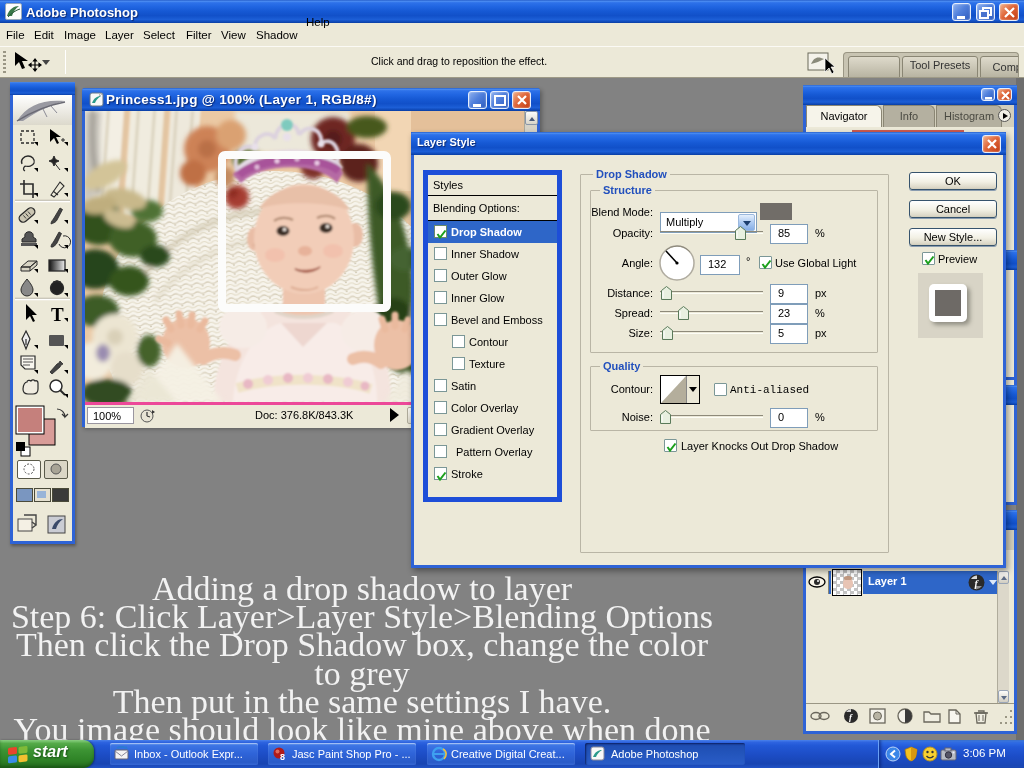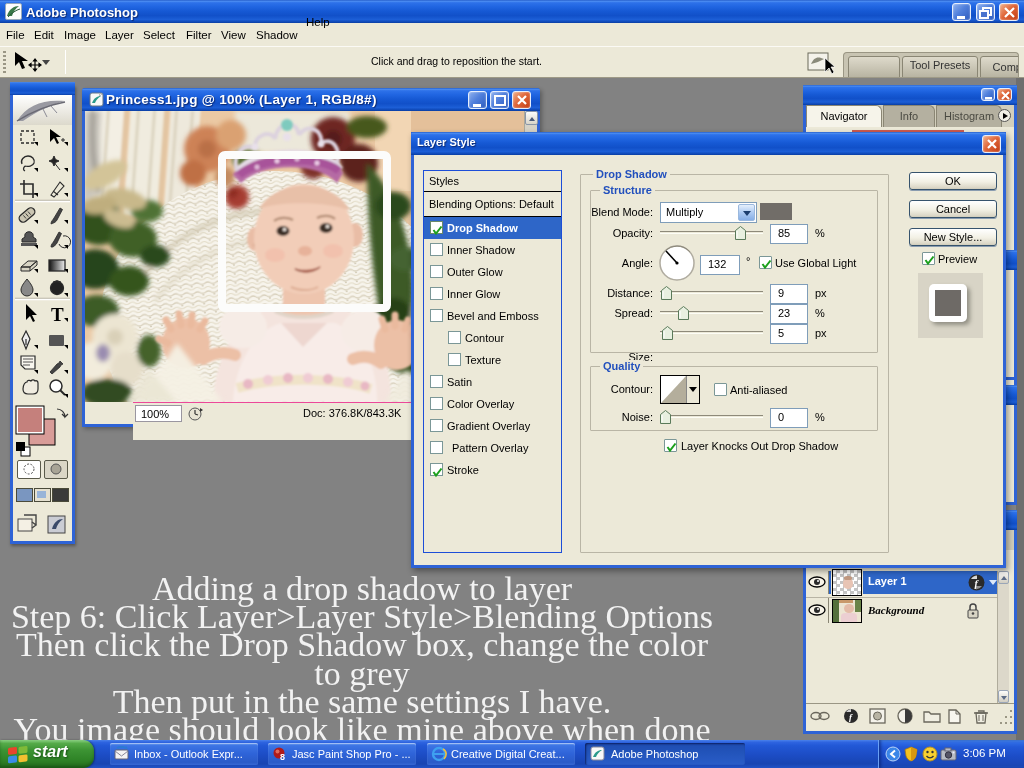--- a/index.html
+++ b/index.html
@@ -76,21 +76,21 @@
  <g stroke="#000" stroke-width="1.2">
       <path d="M19,15 L27,15 M23,11 L23,19"></path>
       <path d="M23,9 L21.5,11 L24.5,11 Z" fill="#000"></path>
       <path d="M23,21 L21.5,19 L24.5,19 Z" fill="#000"></path>
       <path d="M17,15 L19,13.5 L19,16.5 Z" fill="#000"></path>
       <path d="M29,15 L27,13.5 L27,16.5 Z" fill="#000"></path>
     </g>
 </svg>
 <div class="abs" style="left:42px;top:60px;width:0;height:0;border-left:4px solid transparent;border-right:4px solid transparent;border-top:5px solid #444;"></div>
 <div class="abs" style="left:65px;top:50px;width:1px;height:24px;background:#aca899;border-right:1px solid #fff;"></div>
-<div class="abs" style="left:371px;top:55px;font-size:10.5px;color:#000;">Click and drag to reposition the start.</div>
+<div class="abs" style="left:371px;top:55px;font-size:10.5px;color:#000;">Click and drag to reposition the effect.</div>
 <svg class="abs" style="left:806px;top:50px;" width="30" height="26">
   <rect x="2" y="3" width="20" height="17" fill="#f4f2ea" stroke="#6a6a5a"></rect>
   <path d="M5,14 C8,7 12,6 18,9 C14,11 10,13 5,14 Z" fill="#8a8a7a"></path>
   <path d="M19,8 L19,22 L23,18 L26,24 L28,22 L25,17 L29,17 Z" fill="#000" stroke="#fff" stroke-width="0.7"></path>
 </svg>
 
 <div class="abs" style="left:843px;top:52px;width:176px;height:25px;background:#c8c4b2;border:1px solid #9a9684;border-bottom:none;border-radius:4px 4px 0 0;overflow:hidden;">
   <div class="abs" style="left:4px;top:3px;width:52px;height:22px;background:linear-gradient(180deg,#dedacb,#b8b4a2);border:1px solid #8a8674;border-radius:3px 3px 0 0;font-size:11px;color:#333;text-align:center;padding-top:20px;">Brushes</div>
   <div class="abs" style="left:58px;top:3px;width:76px;height:22px;background:linear-gradient(180deg,#dedacb,#b8b4a2);border:1px solid #8a8674;border-radius:3px 3px 0 0;font-size:11px;color:#333;text-align:center;padding-top:2px;">Tool Presets</div>
   <div class="abs" style="left:136px;top:3px;width:60px;height:22px;background:linear-gradient(180deg,#dedacb,#b8b4a2);border:1px solid #8a8674;border-radius:3px 3px 0 0;font-size:11px;color:#333;text-align:center;padding-top:4px;">Comps</div>
@@ -377,21 +377,21 @@
   <rect x="137" y="44" width="165" height="153" fill="none" stroke="#fcfcfb" stroke-width="8" rx="3"></rect>
  </svg>
  </div>
 
  <div class="abs" style="left:439px;top:20px;width:13px;height:291px;background:#d6d2c6;border-left:1px solid #aca899;">
    <div style="width:13px;height:14px;background:linear-gradient(180deg,#fdfdfb,#d8d4c8);border:1px solid #8a96a8;border-radius:2px;position:relative;">
         <div style="position:absolute;left:3px;top:5px;width:0;height:0;border-left:3px solid transparent;border-right:3px solid transparent;border-bottom:4px solid #4a5a78;"></div>
       </div>
  </div>
 
- <div class="abs beige" style="left:0;top:311px;width:452px;height:38px;border-top:1px solid #ec4899;margin-left:48px;">
+ <div class="abs beige" style="left:0;top:311px;width:452px;height:26px;border-top:3px solid #ec4899;">
    <div class="abs" style="left:2px;top:2px;width:47px;height:17px;background:#fff;border:1px solid #9a96a0;font-size:11px;padding:2px 0 0 5px;">100%</div>
    <svg class="abs" style="left:54px;top:2px;" width="18" height="18">
         <circle cx="8" cy="9" r="6" fill="#e8e4d4" stroke="#555"></circle>
         <path d="M8,9 L8,5 M8,9 L11,10" stroke="#333" stroke-width="1.2"></path>
         <path d="M13,3 l3,2 l-3,2" fill="#333"></path>
       </svg>
    <div class="abs" style="left:170px;top:4px;font-size:11px;">Doc: 376.8K/843.3K</div>
    <div class="abs" style="left:305px;top:3px;width:0;height:0;border-top:7px solid transparent;border-bottom:7px solid transparent;border-left:9px solid #000;"></div>
    <div class="abs" style="left:322px;top:2px;width:16px;height:17px;background:linear-gradient(180deg,#fbfaf4,#dcd8c8);border:1px solid #b0ac9c;border-radius:2px;">
         <div style="position:absolute;left:4px;top:4px;width:0;height:0;border-top:4px solid transparent;border-bottom:4px solid transparent;border-right:5px solid #b8b4a4;"></div>
@@ -456,42 +456,20 @@
    <div class="abs" style="left:62px;top:4px;color:#fff;font-weight:bold;font-size:11px;">Layer 1</div>
    <svg class="abs" style="left:162px;top:3px;" width="17" height="17">
         <circle cx="8.5" cy="8.5" r="8" fill="#2a2a2a"></circle>
         <path d="M3,5 A8,8 0 0,1 9,1.5 L9,5 Z" fill="#d8d8d8"></path>
         <path d="M14,12 A8,8 0 0,1 8,15.5 L8,12 Z" fill="#909090"></path>
         <text x="6.5" y="12.5" font-size="10" fill="#fff" font-style="italic" font-weight="bold" font-family="Liberation Serif">f</text>
       </svg>
    <div class="abs" style="left:183px;top:9px;width:0;height:0;border-left:4px solid transparent;border-right:4px solid transparent;border-top:5px solid #dce8f8;"></div>
  </div>
 
- <div class="abs" style="left:0;top:84px;width:191px;height:26px;background:#ece9d8;border-top:1px solid #b8b4a4;">
-   <div class="abs" style="left:0;top:0;width:23px;height:26px;border-right:1px solid #8a8674;">
-     <svg width="22" height="24">
-          <ellipse cx="11" cy="12" rx="8" ry="5" fill="#f8f4e8" stroke="#000" stroke-width="1.3"></ellipse>
-          <circle cx="11" cy="12" r="3" fill="#2a2a2a"></circle>
-          <circle cx="12" cy="11" r="1" fill="#fff"></circle>
-        </svg>
-   </div>
-   <div class="abs" style="left:26px;top:1px;width:30px;height:24px;background:#ede5d2;border:1px solid #000;overflow:hidden;">
-     <div style="position:absolute;left:-2px;top:-2px;width:8px;height:28px;background:#55703c;"></div>
-     <div style="position:absolute;left:22px;top:-2px;width:10px;height:14px;background:#6a8448;"></div>
-     <div style="position:absolute;left:11px;top:4px;width:10px;height:9px;background:#e4bca8;border-radius:50%;"></div>
-     <div style="position:absolute;left:8px;top:13px;width:16px;height:11px;background:#eccfd2;border-radius:30%;"></div>
-     <div style="position:absolute;left:6px;top:-2px;width:14px;height:5px;background:#c9996a;"></div>
-   </div>
-   <div class="abs" style="left:62px;top:6px;color:#000;font-size:11px;font-style:italic;font-family:'Liberation Serif',serif;font-weight:bold;">Background</div>
-   <svg class="abs" style="left:160px;top:5px;" width="14" height="16">
-        <rect x="2" y="7" width="10" height="8" rx="1" fill="#d8d4c4" stroke="#444"></rect>
-        <path d="M4,7 L4,4 A3,3 0 0,1 10,4 L10,7" fill="none" stroke="#444" stroke-width="1.5"></path>
-        <circle cx="7" cy="10.5" r="1.3" fill="#444"></circle>
-      </svg>
- </div>
 
  <div class="abs" style="left:0;top:110px;width:191px;height:80px;background:#ece9d8;"></div>
 
  <div class="abs" style="left:191px;top:58px;width:12px;height:132px;background:#dcd8ca;border-left:1px solid #b0ac9c;">
    <div style="position:absolute;left:0;top:0;width:11px;height:13px;background:linear-gradient(180deg,#fdfdfb,#d0ccc0);border:1px solid #9aa6b8;border-radius:2px;">
         <div style="position:absolute;left:2px;top:4px;width:0;height:0;border-left:3px solid transparent;border-right:3px solid transparent;border-bottom:4px solid #5a6a85;"></div>
       </div>
    <div style="position:absolute;left:0;bottom:0;width:11px;height:13px;background:linear-gradient(180deg,#fdfdfb,#d0ccc0);border:1px solid #9aa6b8;border-radius:2px;">
         <div style="position:absolute;left:2px;top:5px;width:0;height:0;border-left:3px solid transparent;border-right:3px solid transparent;border-top:4px solid #5a6a85;"></div>
       </div>
@@ -534,21 +512,21 @@
 <div class="abs" id="dlg" style="left:411px;top:132px;width:595px;height:436px;background:#ece9d8;border:3px solid #2e63d6;border-top:none;border-radius:0 0 1px 1px;box-shadow:2px 3px 6px rgba(0,0,0,.4);">
  <div class="tb abs" style="left:-3px;top:0px;width:595px;height:23px;border-radius:3px 3px 0 0;">
    <span class="wtxt abs" style="left:6px;top:4px;">Layer Style</span>
    <div class="xpb xpclose" style="left:571px;top:3px;">
         <svg width="19" height="18">
           <path d="M5,4 L13,12 M13,4 L5,12" stroke="#fff" stroke-width="2.2"></path>
         </svg>
       </div>
  </div>
 
- <div class="abs" style="left:9px;top:38px;width:139px;height:383px;border:1px solid #1d4ed8;background:#ece9d8;overflow:hidden;">
+ <div class="abs" style="left:9px;top:38px;width:139px;height:332px;border:5px solid #1d4ed8;background:#ece9d8;overflow:hidden;">
    <div style="height:21px;line-height:21px;border-bottom:1px solid #000;font-size:11px;padding-left:5px;">Styles</div>
    <div style="height:25px;line-height:25px;border-bottom:1px solid #000;font-size:11px;padding-left:5px;">Blending Options: Default</div>
    <div class="ditem" style="background:#2e66c8;">
         <span class="dcb" style="border-color:#6a8a6a;"><svg width="13" height="13">
             <path d="M2.5,6 L5,9.5 L10.5,2.5" stroke="#1ca01c" stroke-width="2" fill="none"></path>
           </svg></span>
         <span style="position:absolute;left:23px;color:#fff;font-weight:bold;">Drop Shadow</span>
       </div>
    <div class="ditem">
         <span class="dcb"></span>
@@ -597,21 +575,21 @@
         <span style="position:absolute;left:23px;">Stroke</span>
       </div>
  </div>
 
  <div class="fs" style="left:166px;top:42px;width:309px;height:379px;"></div>
  <div class="fslabel" style="left:179px;top:36px;">Drop Shadow</div>
  <div class="fs" style="left:176px;top:58px;width:288px;height:163px;"></div>
  <div class="fslabel" style="left:186px;top:52px;">Structure</div>
 
  <div class="lbl" style="left:150px;top:74px;width:89px;">Blend Mode:</div>
- <div class="abs" style="left:246px;top:70px;width:97px;height:21px;background:#fff;border:1px solid #7f9db9;">
+ <div class="abs" style="left:246px;top:80px;width:97px;height:21px;background:#fff;border:1px solid #7f9db9;">
    <span style="position:absolute;left:5px;top:3px;font-size:11px;">Multiply</span>
    <div style="position:absolute;right:1px;top:1px;width:17px;height:17px;border-radius:2px;background:linear-gradient(180deg,#e6f0fc,#aecbf2 50%,#86aee6);border:1px solid #9ab8dd;">
         <div style="position:absolute;left:4px;top:6px;width:0;height:0;border-left:4px solid transparent;border-right:4px solid transparent;border-top:5px solid #1c3e6e;"></div>
       </div>
  </div>
  <div class="abs" style="left:346px;top:71px;width:32px;height:17px;background:#716d68;"></div>
 
  <div class="lbl" style="left:150px;top:95px;width:89px;">Opacity:</div>
  <div class="track" style="left:246px;top:99px;width:103px;"></div>
  <div class="thumb" style="left:321px;top:94px;"><svg width="11" height="14">
@@ -646,42 +624,42 @@
 
  <div class="lbl" style="left:150px;top:175px;width:89px;">Spread:</div>
  <div class="track" style="left:246px;top:179px;width:103px;"></div>
  <div class="thumb" style="left:264px;top:174px;"><svg width="11" height="14">
         <path d="M5.5,0.5 L10.5,4.5 L10.5,13.5 L0.5,13.5 L0.5,4.5 Z" fill="#e8f0e0" stroke="#5a7a5a"></path>
         <path d="M2,5 L2,12" stroke="#fff"></path>
       </svg></div>
  <div class="tbx" style="left:356px;top:172px;width:38px;">23</div>
  <div class="abs" style="left:401px;top:175px;font-size:11px;">%</div>
 
- <div class="lbl" style="left:150px;top:195px;width:89px;margin-top:24px;">Size:</div>
+ <div class="lbl" style="left:150px;top:195px;width:89px;">Size:</div>
  <div class="track" style="left:246px;top:199px;width:103px;"></div>
  <div class="thumb" style="left:248px;top:194px;"><svg width="11" height="14">
         <path d="M5.5,0.5 L10.5,4.5 L10.5,13.5 L0.5,13.5 L0.5,4.5 Z" fill="#e8f0e0" stroke="#5a7a5a"></path>
         <path d="M2,5 L2,12" stroke="#fff"></path>
       </svg></div>
  <div class="tbx" style="left:356px;top:192px;width:38px;">5</div>
  <div class="abs" style="left:401px;top:195px;font-size:11px;">px</div>
 
  <div class="fs" style="left:176px;top:234px;width:288px;height:65px;"></div>
  <div class="fslabel" style="left:186px;top:228px;">Quality</div>
  <div class="lbl" style="left:150px;top:251px;width:89px;">Contour:</div>
  <div class="abs" style="left:246px;top:243px;width:40px;height:29px;border:1px solid #000;background:#fff;">
    <svg width="25" height="27">
         <path d="M0,27 L25,27 L25,0 Z" fill="#b4ae9c"></path>
       </svg>
    <div style="position:absolute;right:0;top:0;width:13px;height:27px;background:#ece9d8;border-left:1px solid #888;">
         <div style="position:absolute;left:2px;top:11px;width:0;height:0;border-left:4px solid transparent;border-right:4px solid transparent;border-top:5px solid #000;"></div>
       </div>
  </div>
  <span class="cb" style="left:300px;top:251px;"></span>
- <div class="abs" style="left:316px;top:252px;font-size:11px;">Anti-aliased</div>
+ <div class="abs" style="left:316px;top:252px;font-size:11px;font-family:Liberation Mono, monospace;">Anti-aliased</div>
  <div class="lbl" style="left:150px;top:279px;width:89px;">Noise:</div>
  <div class="track" style="left:246px;top:283px;width:103px;"></div>
  <div class="thumb" style="left:246px;top:278px;"><svg width="11" height="14">
         <path d="M5.5,0.5 L10.5,4.5 L10.5,13.5 L0.5,13.5 L0.5,4.5 Z" fill="#e8f0e0" stroke="#5a7a5a"></path>
         <path d="M2,5 L2,12" stroke="#fff"></path>
       </svg></div>
  <div class="tbx" style="left:356px;top:276px;width:38px;">0</div>
  <div class="abs" style="left:401px;top:279px;font-size:11px;">%</div>
 
  <span class="cb" style="left:250px;top:307px;"><svg width="13" height="13">

